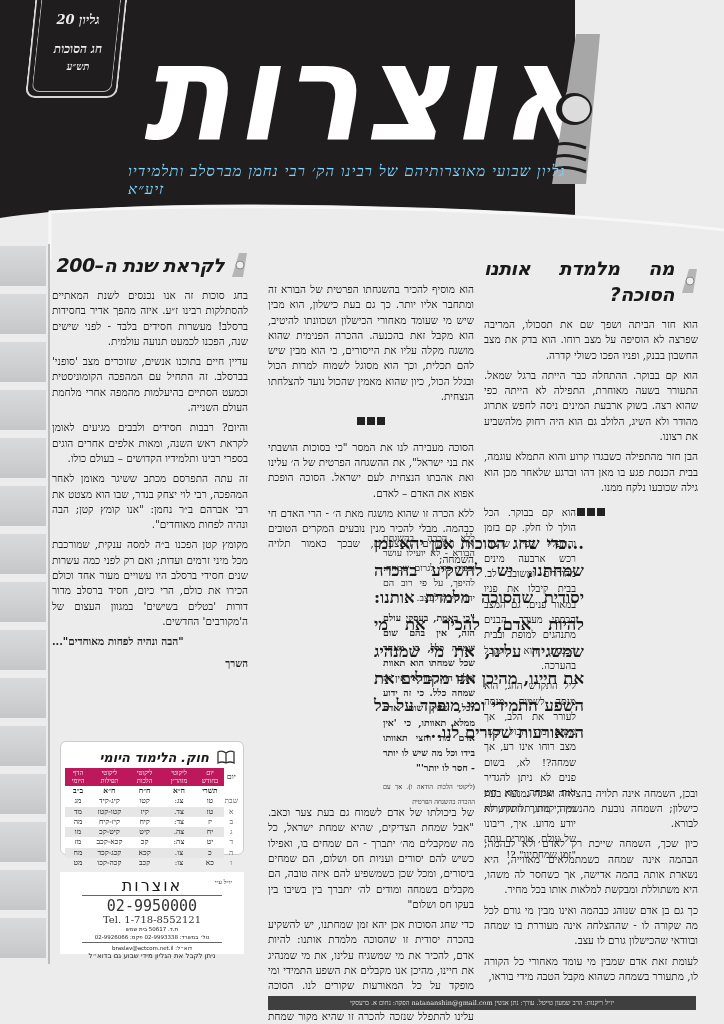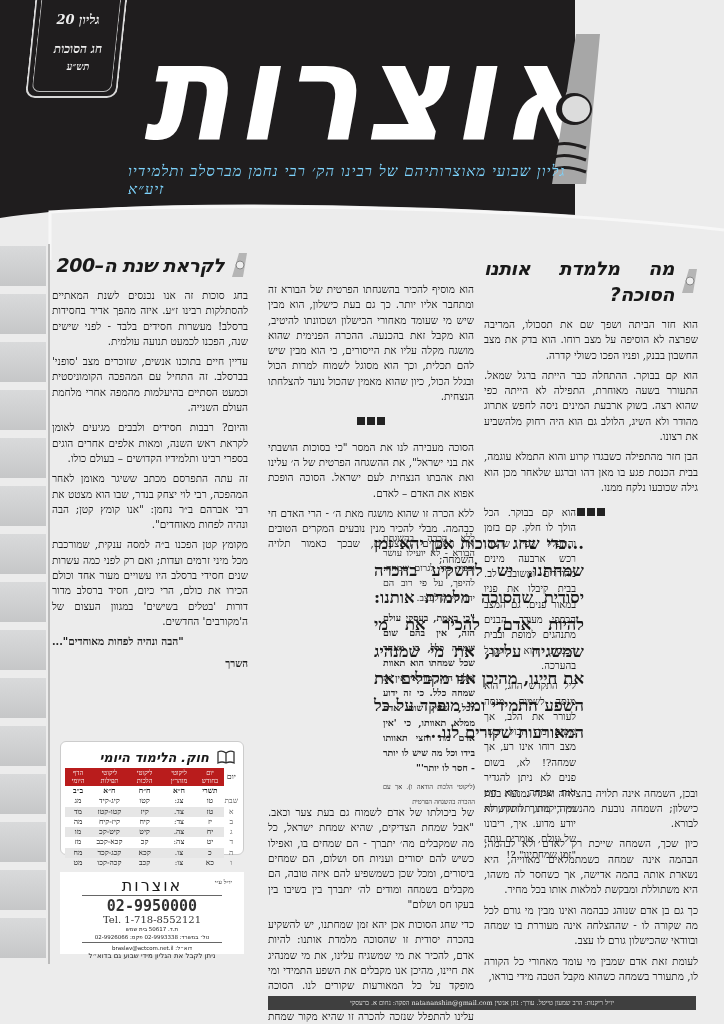--- a/index.html
+++ b/index.html
@@ -40,33 +40,33 @@
   .pull-quote { position: absolute; left: 268px; top: 530px; width: 210px; font-family: "DejaVu Serif", serif; font-weight: bold; font-size: 16.5px; line-height: 27px; text-align: justify; }
   .wrap-right { position: absolute; left: 484px; top: 505px; width: 92px; }
   .wrap-mid { position: absolute; left: 383px; top: 540px; width: 92px; }
 
   
   .cal-box { position: absolute; left: 60px; top: 741px; width: 184px; height: 114px; background: #fff; border: 1px solid #ccc; border-radius: 6px; padding: 4px; }
   .cal-head { display: flex; align-items: center; justify-content: flex-start; gap: 8px; height: 22px; padding-right: 4px; }
   .cal-title { font-family: "DejaVu Sans", sans-serif; font-style: italic; font-weight: bold; font-size: 13px; }
   .book-icon { width: 18px; height: 14px; }
   .cal-table { width: 100%; border-collapse: collapse; font-size: 7.5px; text-align: center; }
-  .cal-table th { background: #b91c1c; color: #fff; font-weight: normal; font-size: 6.5px; line-height: 8px; padding: 1px; }
+  .cal-table th { background: #be185d; color: #fff; font-weight: normal; font-size: 6.5px; line-height: 8px; padding: 1px; }
   .cal-table th.plain { background: transparent; color: #333; font-size: 8px; }
   .cal-table td { padding: 0 1px; line-height: 10.3px; }
   .cal-table tr.sub td { font-weight: bold; }
   .cal-table tr:nth-child(odd) td.c { background: #e6e6e6; }
   .cal-table td.day { color: #666; }
 
   
   .ad-box { position: absolute; left: 60px; top: 872px; width: 184px; height: 82px; background: #fff; text-align: center; }
   .ad-pub { position: absolute; right: 12px; top: 6px; font-size: 6px; }
   .ad-logo { font-family: "DejaVu Sans", sans-serif; font-size: 16px; line-height: 16px; margin-top: 6px; letter-spacing: 2px; }
   .ad-logo2 { font-family: "DejaVu Sans", sans-serif; font-weight: bold; font-size: 17px; line-height: 17px; }
-  .ad-phone { font-family: "DejaVu Sans Mono", monospace; font-weight: bold; font-size: 15px; line-height: 16px; color: #333; margin-top: 2px; direction: ltr; }
+  .ad-phone { font-family: "DejaVu Sans Mono", monospace; font-weight: normal; font-size: 15px; line-height: 16px; color: #333; margin-top: 2px; direction: ltr; }
   .ad-tel { font-family: "DejaVu Serif", serif; font-size: 10px; line-height: 11px; color: #333; direction: ltr; }
   .ad-small { font-family: "DejaVu Sans", sans-serif; font-size: 5.5px; line-height: 8px; }
   .ad-line { border-top: 1px solid #666; width: 140px; margin: 1px auto; }
 
   .footer-bar { position: absolute; left: 268px; top: 996px; width: 428px; height: 14px; background: #3f3f3f; color: #eee; font-size: 6.5px; line-height: 14px; text-align: center; }
   .source-note { font-size: 6.5px; }
   .sig { font-weight: bold; margin-top: 6px; font-size: 10px; }
 </style>
 </head>
 <body>

